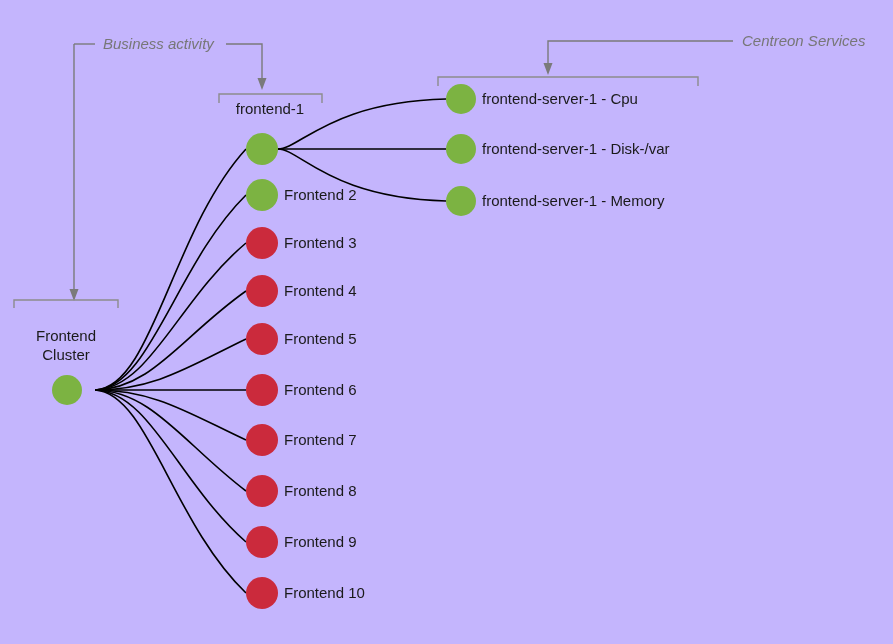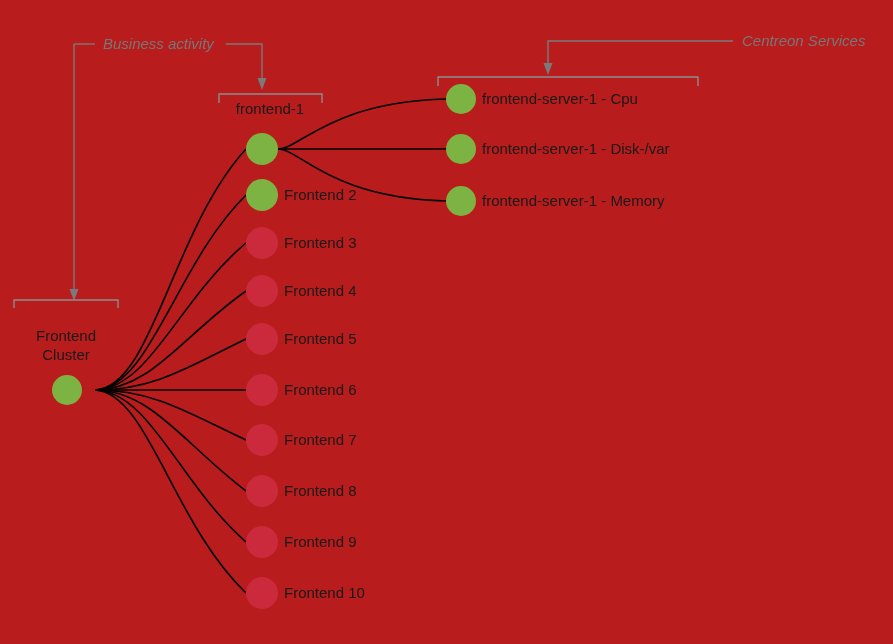--- a/index.html
+++ b/index.html
@@ -7,21 +7,21 @@
     padding: 0;
     background: #ffffff;
   }
   body {
     font-family: "Liberation Sans", sans-serif;
   }
   #stage {
     position: relative;
     width: 893px;
     height: 644px;
-    background: #b91c1c;
+    background: #c4b5fd;
     overflow: hidden;
   }
   #diagram-svg {
     position: absolute;
     left: 0;
     top: 0;
     width: 893px;
     height: 644px;
   }
   .node-label {

